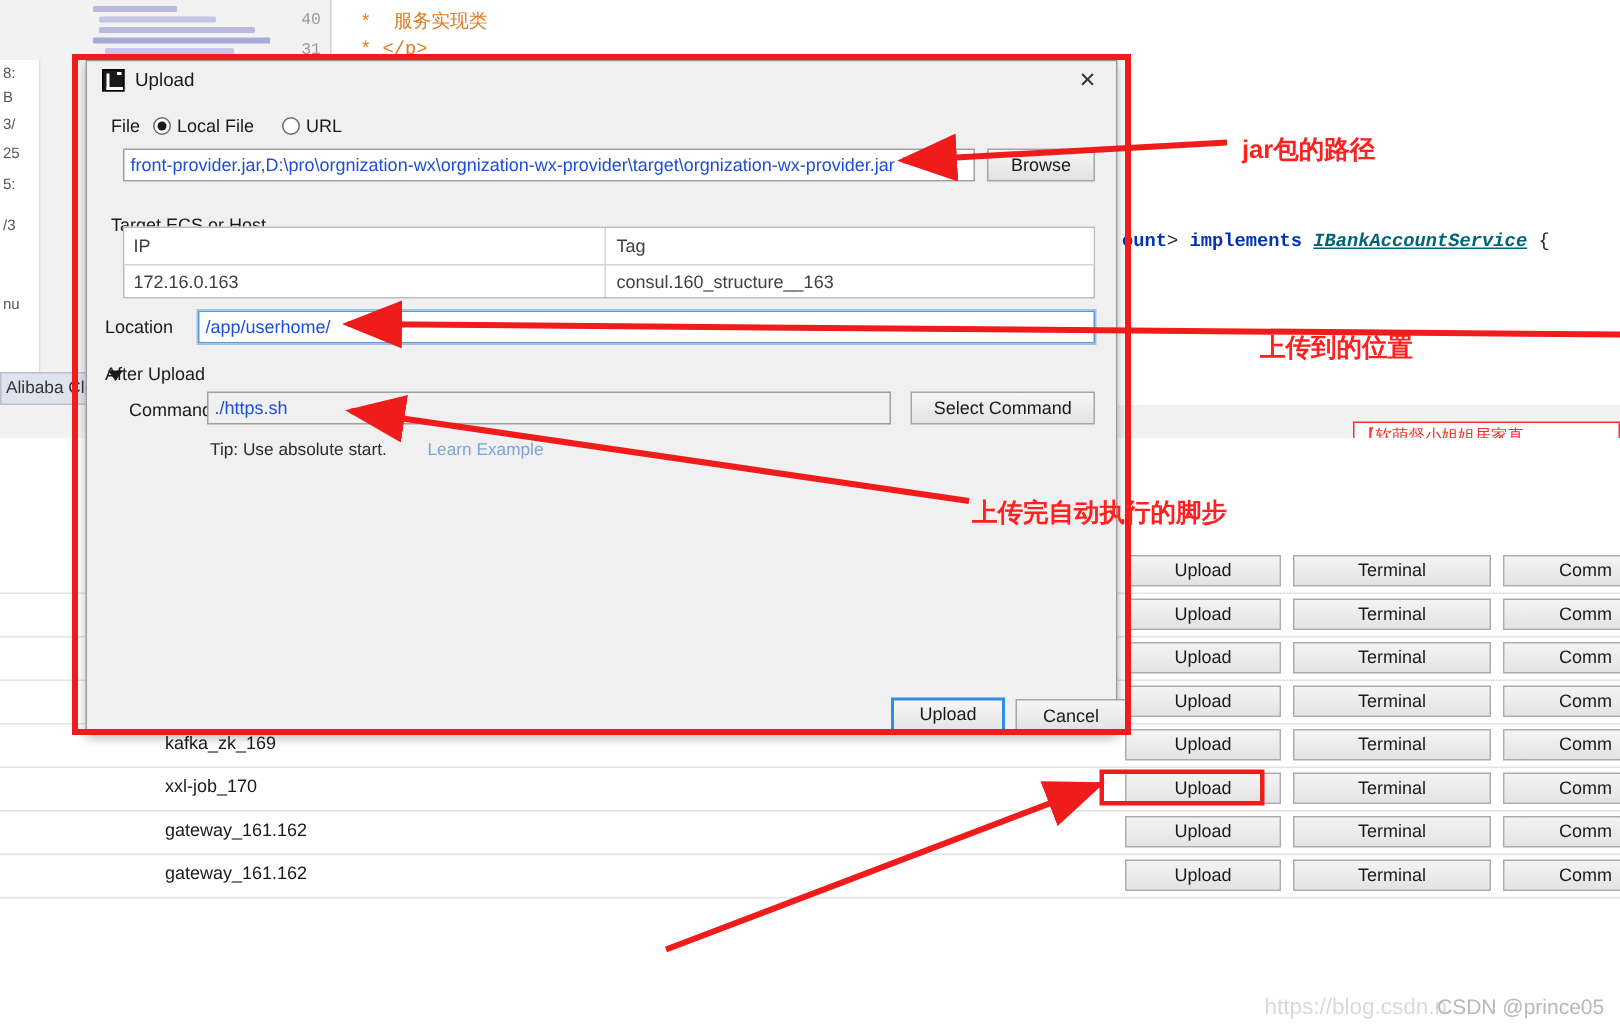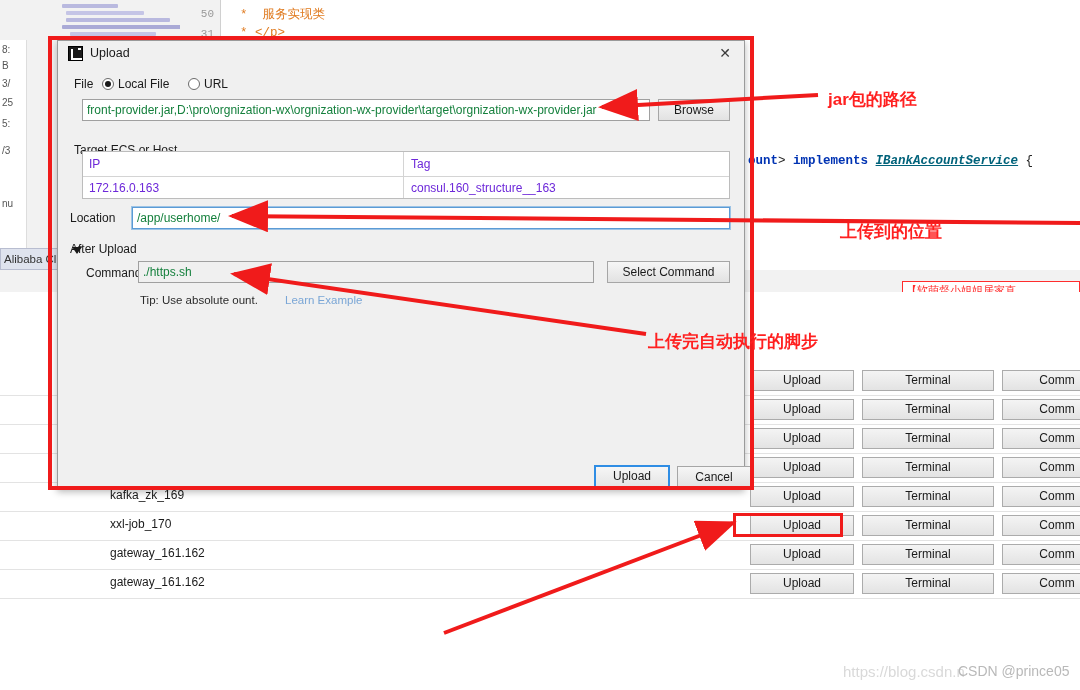--- a/index.html
+++ b/index.html
@@ -64,32 +64,32 @@
   .dlg-ij-icon:before{content:"";position:absolute;right:1px;top:1px;width:3px;height:2px;background:#fff;}
   .dlg-title-text{position:absolute;left:32px;top:5px;font-size:12.5px;color:#1a1a1a;}
   .dlg-close{position:absolute;right:8px;top:3px;width:22px;height:20px;font-size:14px;
      color:#3a3a3a;text-align:center;line-height:19px;cursor:default;}
   .lbl{position:absolute;font-size:12px;color:#1a1a1a;}
   .radio{position:absolute;width:12px;height:12px;border:1px solid #6b6b6b;border-radius:50%;
      background:#fff;box-sizing:border-box;}
   .radio.on:after{content:"";position:absolute;left:2px;top:2px;width:6px;height:6px;border-radius:50%;
      background:#1a1a1a;}
   .tfield{position:absolute;height:22px;background:#fff;border:1px solid #a0a0a0;box-sizing:border-box;
-     font-size:12px;color:#15803d;line-height:20px;padding:0 4px;overflow:hidden;white-space:nowrap;}
+     font-size:12px;color:#1d4ed8;line-height:20px;padding:0 4px;overflow:hidden;white-space:nowrap;}
   .tfield.gray{background:#f0f0f0;}
   .tfield.focus{border:1px solid #5b9bd5;outline:1px solid #9cc3e5;}
   .btn{position:absolute;height:22px;background:linear-gradient(#f6f6f6,#e2e2e2);
      border:1px solid #a6a6a6;box-sizing:border-box;font-size:12px;color:#1a1a1a;
      text-align:center;line-height:20px;}
   .btn.primary{border:2px solid #2f8de4;background:linear-gradient(#f6f6f6,#e4e4e4);line-height:18px;}
   .grid{position:absolute;border:1px solid #bcbcbc;box-sizing:border-box;background:#fff;}
   .grid-head{position:absolute;left:0;top:0;width:100%;height:24px;background:#fff;
      border-bottom:1px solid #d4d4d4;}
   .grid-vsep{position:absolute;top:0;width:1px;height:100%;background:#d4d4d4;}
-  .cell{position:absolute;font-size:12px;color:#6d28d9;}
+  .cell{position:absolute;font-size:12px;color:#404040;}
   .tip{position:absolute;font-size:11.5px;color:#2b2b2b;}
   .link{position:absolute;font-size:11.5px;color:#7aa6d6;}
   .tri{position:absolute;width:0;height:0;border-left:5px solid transparent;
      border-right:5px solid transparent;border-top:7px solid #1a1a1a;}
   
   .anno-text{position:absolute;color:#ff2020;font-size:17px;font-weight:bold;white-space:nowrap;}
   #svg-anno{position:absolute;left:0;top:0;width:1080px;height:690px;pointer-events:none;}
   .hl-box{position:absolute;border:3px solid #f01b1b;box-sizing:border-box;}
   .wm{position:absolute;color:#d9d9d9;font-size:15px;white-space:nowrap;}
   .wm2{position:absolute;color:#b9b9b9;font-size:14px;white-space:nowrap;}
@@ -135,21 +135,21 @@
   <div class="left-white"></div>
   <div class="tiny-left" style="top:44px;">8:</div>
   <div class="tiny-left" style="top:60px;">B</div>
   <div class="tiny-left" style="top:78px;">3/</div>
   <div class="tiny-left" style="top:97px;">25</div>
   <div class="tiny-left" style="top:118px;">5:</div>
   <div class="tiny-left" style="top:145px;">/3</div>
   <div class="tiny-left" style="top:198px;">nu</div>
 
   <div class="ide-gutter">
-    <div class="linenum" style="top:8px;">50</div>
+    <div class="linenum" style="top:8px;">40</div>
     <div class="linenum" style="top:28px;">31</div>
   </div>
 
   <div class="codeline c-comment" style="left:240px;top:6px;">*  服务实现类</div>
   <div class="codeline c-comment" style="left:240px;top:26px;">* &lt;/p&gt;</div>
 
   <div class="codeline" style="left:748px;top:154px;"><span class="c-type" style="position:static;text-decoration:none;font-style:normal;color:#0033b3;">ount</span><span class="c-plain">&gt; </span><span class="c-kw" style="position:static;">implements</span><span class="c-plain"> </span><span class="c-type" style="position:static;">IBankAccountService</span><span class="c-plain"> {</span></div>
 
   <div class="alibaba-tab">Alibaba Clo</div>
   <div class="bar-strip"></div>
@@ -241,21 +241,21 @@
   <span class="lbl" style="left:12px;top:170px;">Location</span>
   <div class="tfield focus" style="left:74px;top:166px;width:598px;">/app/userhome/</div>
 
   <span class="tri" style="left:14px;top:206px;"></span>
   <span class="lbl" style="left:12px;top:201px;">After Upload</span>
 
   <span class="lbl" style="left:28px;top:225px;">Command</span>
   <div class="tfield gray" style="left:80px;top:220px;width:456px;">./https.sh</div>
   <div class="btn" style="left:549px;top:220px;width:123px;">Select Command</div>
 
-  <span class="tip" style="left:82px;top:253px;">Tip: Use absolute ount.</span>
+  <span class="tip" style="left:82px;top:253px;">Tip: Use absolute start.</span>
   <span class="link" style="left:227px;top:253px;">Learn Example</span>
 
   <div class="btn primary" style="left:536px;top:424px;width:76px;height:24px;">Upload</div>
   <div class="btn" style="left:619px;top:425px;width:74px;height:22px;">Cancel</div>
 </div>
 
 <div id="redbox"></div>
 
 <div class="hl-box" style="left:733px;top:513px;width:110px;height:24px;"></div>
 

